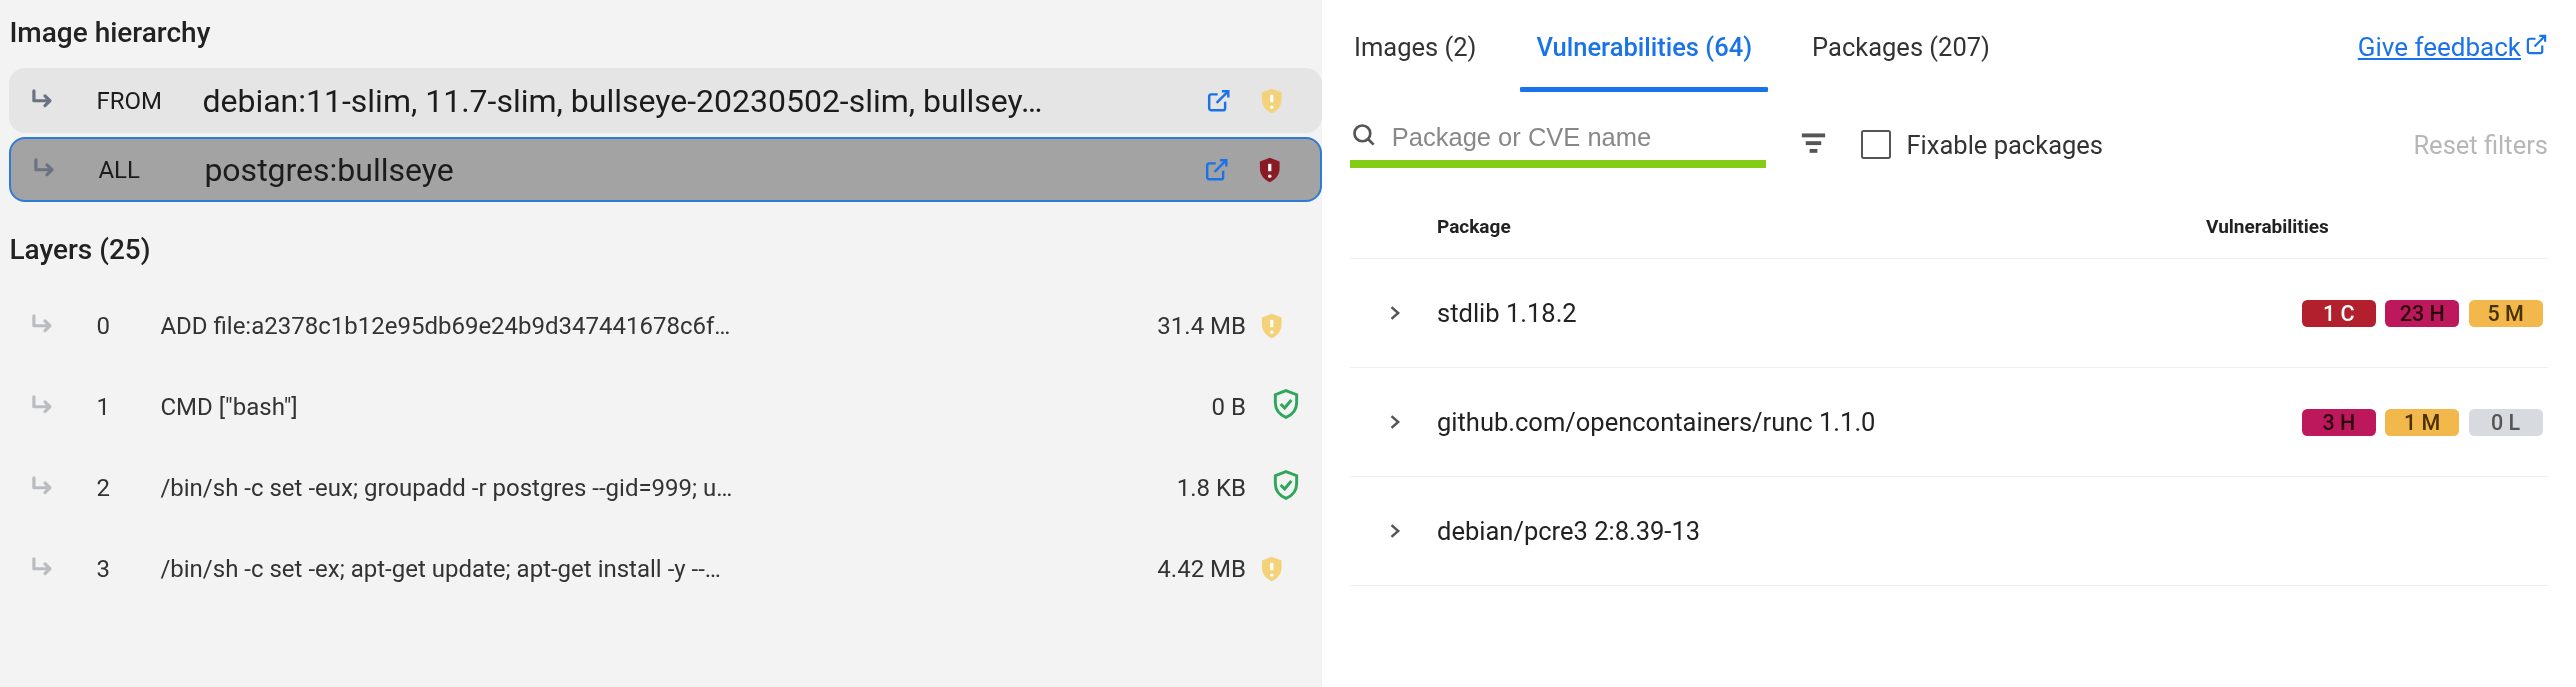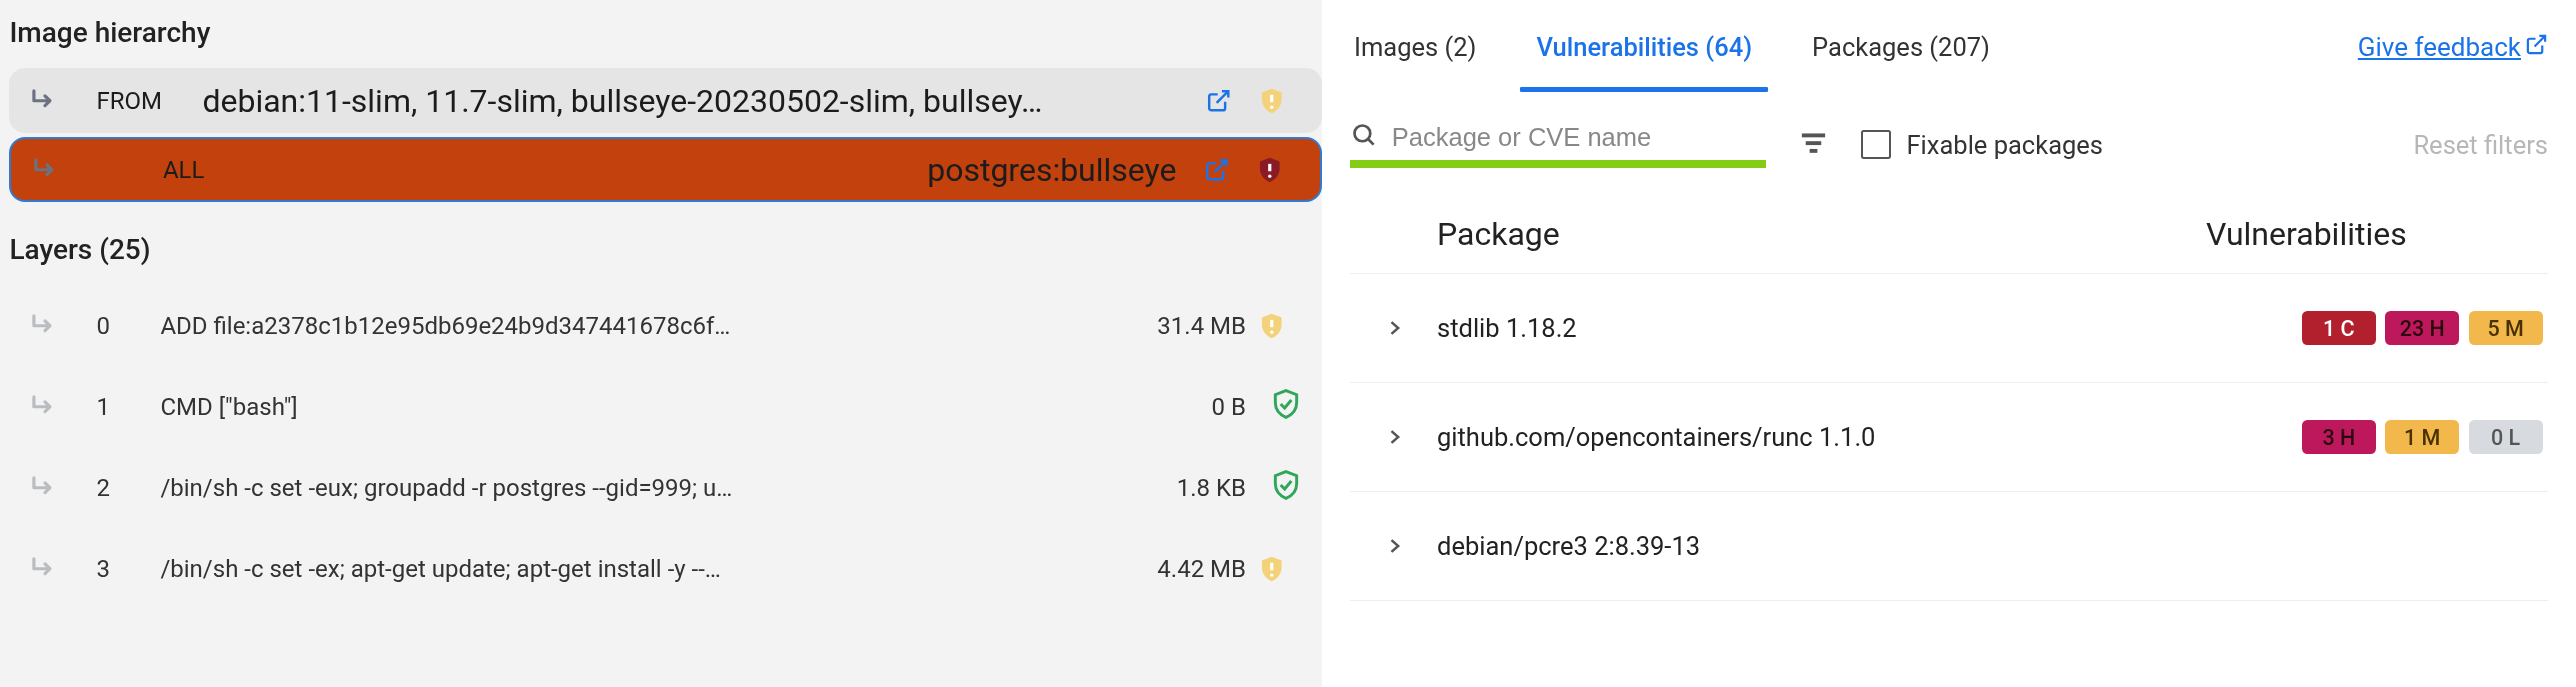--- a/index.html
+++ b/index.html
@@ -35,23 +35,22 @@
     align-items: center;
     height: 65px;
     padding: 0 20px;
     border-radius: 16px;
     margin-bottom: 4px;
   }
   .hrow.from {
     background: #e5e5e5;
   }
   .hrow.all {
-    background: #c2410c;
+    background: #a3a3a3;
     border: 2px solid #2e7bd6;
-    text-align: right;
   }
   .hrow .arrow {
     width: 67px;
     color: #6b7280;
     display: flex;
     align-items: center;
   }
   .hrow .tag {
     width: 106px;
     font-size: 24px;
@@ -205,22 +204,22 @@
   }
   .reset {
     margin-left: auto;
     color: #b7b7b7;
     font-size: 25.5px;
   }
 
   .vuln-head {
     display: flex;
     padding: 20px 0 20px 87px;
-    font-size: 32px;
-    font-weight: 400;
+    font-size: 19px;
+    font-weight: 700;
     color: #222;
     border-bottom: 1.3px solid #eee;
   }
   .vuln-head .col-pkg { flex: 1; }
   .vuln-head .col-vuln { width: 342px; }
 
   .vuln-row {
     display: flex;
     align-items: center;
     height: 109px;
@@ -237,21 +236,21 @@
     font-size: 25.5px;
     color: #222;
   }
   .vuln-row .badges {
     display: flex;
     gap: 9.4px;
     padding-right: 5.4px;
   }
   .badge {
     min-width: 74px;
-    height: 34px;
+    height: 27px;
     border-radius: 5.4px;
     display: flex;
     align-items: center;
     justify-content: center;
     font-size: 21.5px;
     font-weight: 500;
     padding: 0 12px;
     color: #2a2a2a;
   }
   .badge.crit { background: #b21f2d; color: #fff; }

